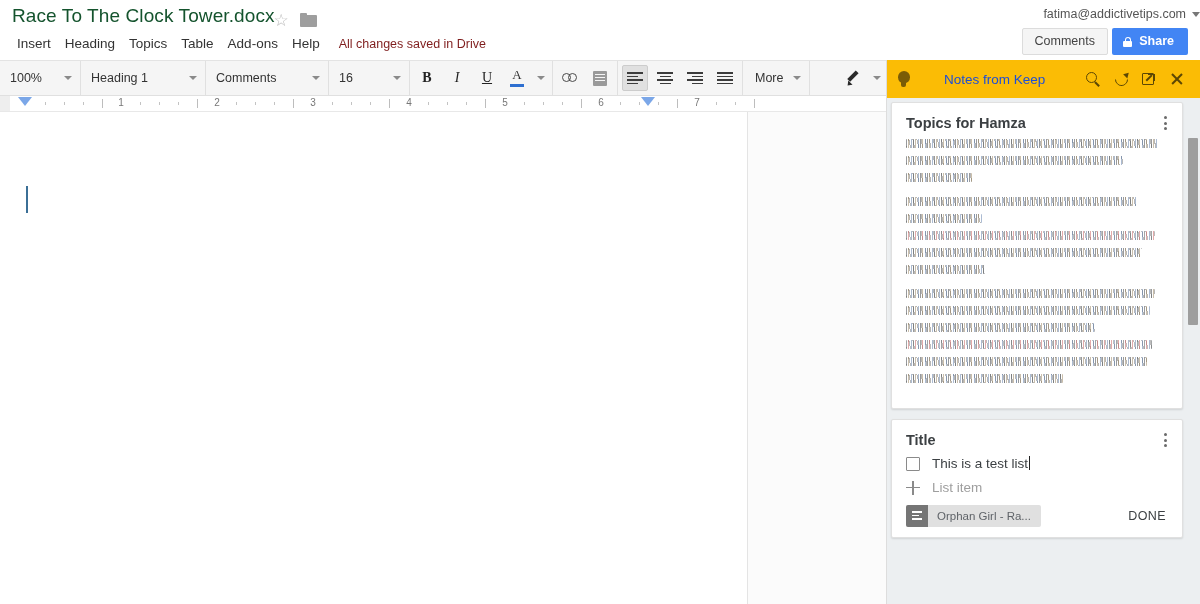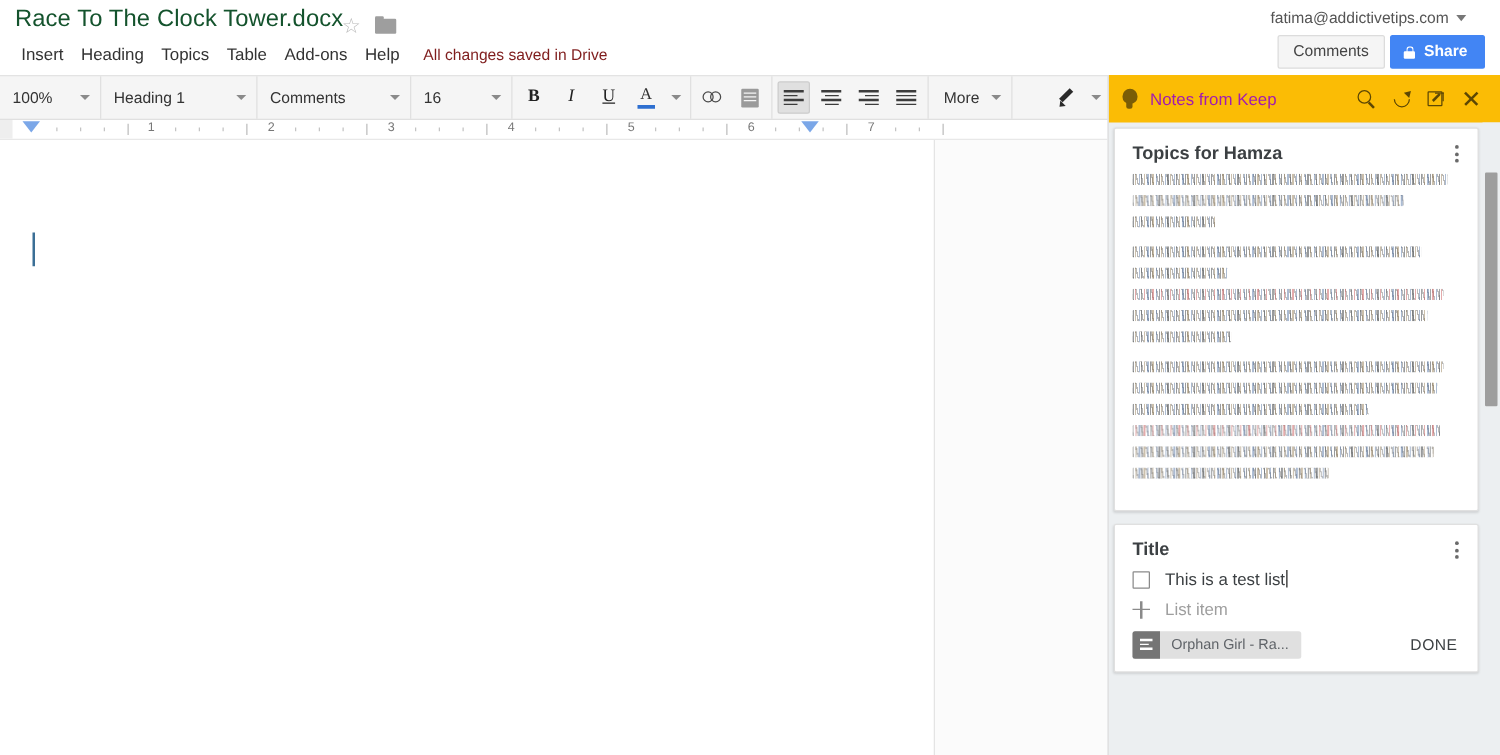--- a/index.html
+++ b/index.html
@@ -82,21 +82,21 @@
   .save-state {
     font-size: 12.5px;
     color: #7f1d1d;
     margin-left: 12px;
     line-height: 20px;
     white-space: nowrap;
   }
 
   .account {
     position: absolute;
-    right: 27px; top: 7px;
+    right: 0; top: 7px;
     font-size: 12.5px;
     color: #555555;
     white-space: nowrap;
     cursor: pointer;
   }
   .account .caret {
     display: inline-block;
     margin-left: 6px;
     border-left: 4px solid transparent;
     border-right: 4px solid transparent;
@@ -447,23 +447,24 @@
   }
   .keep-bulb .base {
     position: absolute;
     left: 4px; top: 11px;
     width: 5px; height: 5px;
     background: #7a5c06;
     border-radius: 0 0 2px 2px;
   }
   .keep-title {
     font-size: 13.5px;
-    color: #a21caf;
+    color: #1d4ed8;
     flex: 1 1 auto;
     white-space: nowrap;
+    margin-left: 24px;
   }
   .keep-icon {
     width: 28px; height: 28px;
     display: flex;
     align-items: center;
     justify-content: center;
     cursor: pointer;
     flex: 0 0 auto;
     border-radius: 2px;
   }

